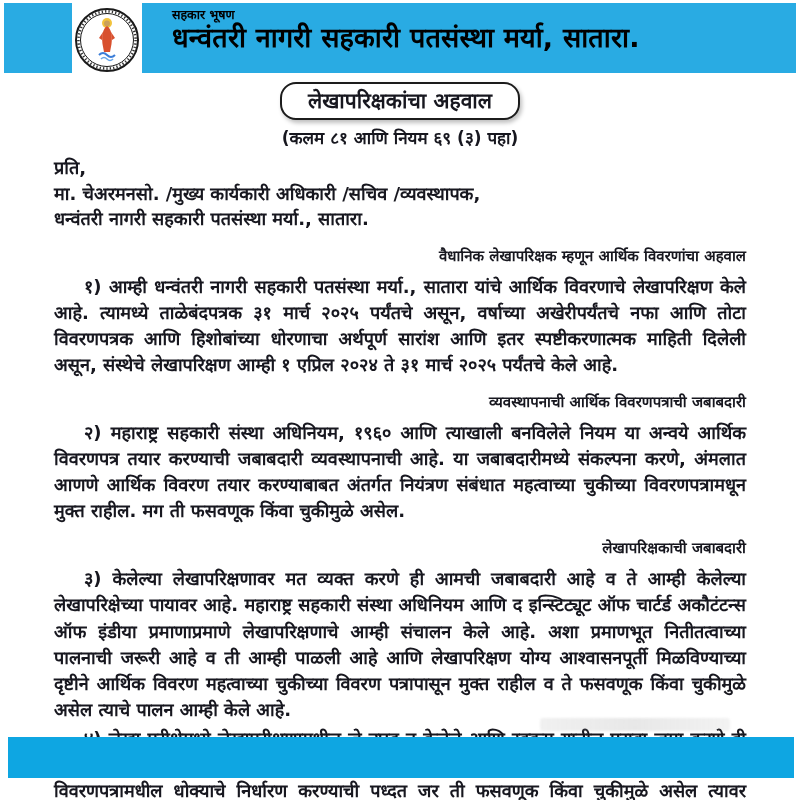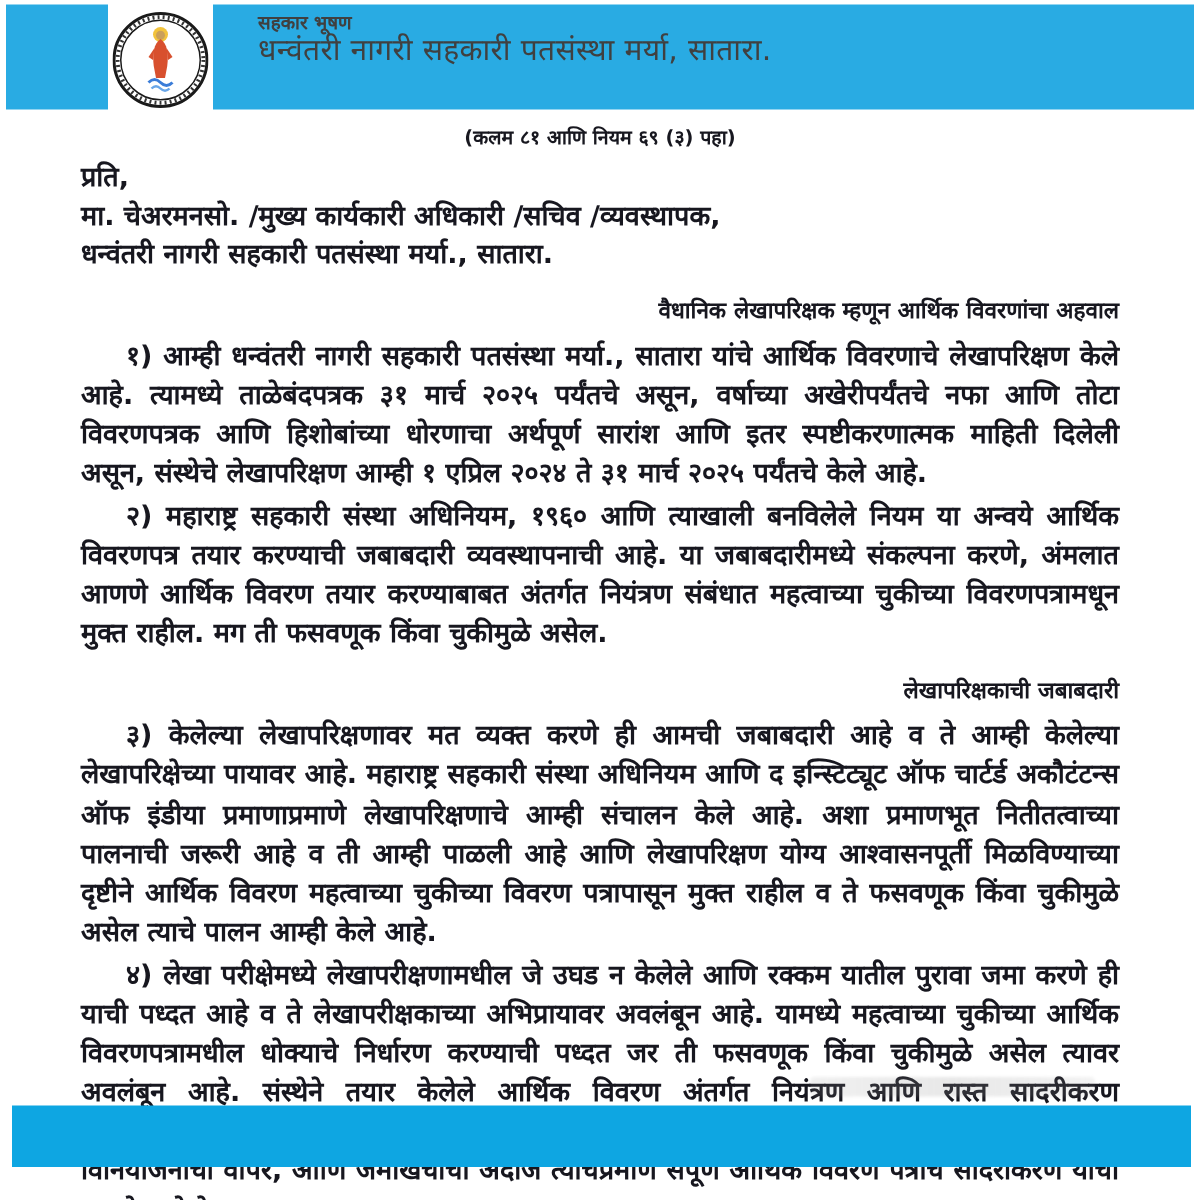--- a/index.html
+++ b/index.html
@@ -8,42 +8,42 @@
     font-family:"DejaVu Sans","Liberation Sans",sans-serif;
     color:#17171f;position:relative;overflow:hidden;
   }
   
   .header-band{
     position:absolute;top:3px;left:4px;right:4px;height:70px;
     display:flex;
   }
   .header-left-block{width:68px;height:70px;background:#29abe3;flex:none;}
   .header-logo-gap{width:70px;height:70px;background:#ffffff;flex:none;position:relative;}
-  .header-main{flex:1;background:#29abe3;color:#404040;padding:5px 10px 4px 30px;box-sizing:border-box;}
+  .header-main{flex:1;background:#29abe3;color:#000000;padding:5px 10px 4px 30px;box-sizing:border-box;}
   .logo{
     position:absolute;left:3px;top:5px;width:64px;height:64px;
   }
   .hdr-tagline{font-size:12.5px;font-weight:bold;line-height:1.1;}
-  .hdr-org{font-size:20px;font-weight:normal;line-height:1.15;letter-spacing:.2px;white-space:nowrap;}
+  .hdr-org{font-size:27px;font-weight:bold;line-height:1.15;letter-spacing:.2px;white-space:nowrap;}
   .hdr-annual{font-size:12.5px;font-weight:bold;text-align:center;margin-top:1px;}
   .hdr-annual .big-num{font-size:20px;font-weight:bold;vertical-align:-2px;margin-right:4px;}
   
   .doc{
     position:absolute;top:78px;left:54px;width:692px;
   }
   .title-badge-row{text-align:center;margin:4px 0 6px 0;}
   .title-badge{
     display:inline-block;border:2.5px solid #1c1c1c;border-radius:16px;
     padding:2px 26px 4px 26px;font-size:21px;font-weight:bold;
     box-shadow:2px 3px 4px rgba(0,0,0,.25);
     background:#fff;
   }
   .center-line{text-align:center;font-weight:bold;}
   .form-line{font-size:15px;margin-top:2px;}
-  .clause-line{font-size:13px;margin-top:4px;}
+  .clause-line{font-size:17px;margin-top:4px;}
   .desc-line{font-size:13.5px;margin-top:3px;}
   .addr{font-size:18px;font-weight:bold;line-height:1.42;margin-top:6px;}
   .sec-heading{
     text-align:right;font-size:15px;font-weight:bold;margin:13px 0 9px 0;
   }
   .para{
     font-size:18px;font-weight:600;line-height:1.45;text-align:justify;
     text-indent:30px;margin:0 0 3px 0;
   }
   
@@ -76,35 +76,39 @@
     </svg>
   </div>
   <div class="header-main">
     <div class="hdr-tagline">सहकार भूषण</div>
     <div class="hdr-org">धन्वंतरी नागरी सहकारी पतसंस्था मर्या, सातारा.</div>
   </div>
 </div>
 
 <div class="doc">
 
+  <div class="title-badge-row">
+    <span class="title-badge">लेखापरिक्षकांचा अहवाल</span>
+  </div>
 
   <div class="center-line clause-line">(कलम ८१ आणि नियम ६९ (३) पहा)</div>
 
   <div class="addr">
     <div>प्रति,</div>
     <div>मा. चेअरमनसो. /मुख्य कार्यकारी अधिकारी /सचिव /व्यवस्थापक,</div>
     <div>धन्वंतरी नागरी सहकारी पतसंस्था मर्या., सातारा.</div>
   </div>
 
   <div>
     <div class="sec-heading">वैधानिक लेखापरिक्षक म्हणून आर्थिक विवरणांचा अहवाल</div>
     <p class="para">१) आम्ही धन्वंतरी नागरी सहकारी पतसंस्था मर्या., सातारा यांचे आर्थिक विवरणाचे लेखापरिक्षण केले आहे. त्यामध्ये ताळेबंदपत्रक ३१ मार्च २०२५ पर्यंतचे असून, वर्षाच्या अखेरीपर्यंतचे नफा आणि तोटा विवरणपत्रक आणि हिशोबांच्या धोरणाचा अर्थपूर्ण सारांश आणि इतर स्पष्टीकरणात्मक माहिती दिलेली असून, संस्थेचे लेखापरिक्षण आम्ही १ एप्रिल २०२४ ते ३१ मार्च २०२५ पर्यंतचे केले आहे.</p>
   </div>
 
   <div>
+    <div class="sec-heading">व्यवस्थापनाची आर्थिक विवरणपत्राची जबाबदारी</div>
     <p class="para">२) महाराष्ट्र सहकारी संस्था अधिनियम, १९६० आणि त्याखाली बनविलेले नियम या अन्वये आर्थिक विवरणपत्र तयार करण्याची जबाबदारी व्यवस्थापनाची आहे. या जबाबदारीमध्ये संकल्पना करणे, अंमलात आणणे आर्थिक विवरण तयार करण्याबाबत अंतर्गत नियंत्रण संबंधात महत्वाच्या चुकीच्या विवरणपत्रामधून मुक्त राहील. मग ती फसवणूक किंवा चुकीमुळे असेल.</p>
   </div>
 
   <div>
     <div class="sec-heading">लेखापरिक्षकाची जबाबदारी</div>
     <p class="para">३) केलेल्या लेखापरिक्षणावर मत व्यक्त करणे ही आमची जबाबदारी आहे व ते आम्ही केलेल्या लेखापरिक्षेच्या पायावर आहे. महाराष्ट्र सहकारी संस्था अधिनियम आणि द इन्स्टिट्यूट ऑफ चार्टर्ड अकौटंटन्स ऑफ इंडीया प्रमाणाप्रमाणे लेखापरिक्षणाचे आम्ही संचालन केले आहे. अशा प्रमाणभूत नितीतत्वाच्या पालनाची जरूरी आहे व ती आम्ही पाळली आहे आणि लेखापरिक्षण योग्य आश्वासनपूर्ती मिळविण्याच्या दृष्टीने आर्थिक विवरण महत्वाच्या चुकीच्या विवरण पत्रापासून मुक्त राहील व ते फसवणूक किंवा चुकीमुळे असेल त्याचे पालन आम्ही केले आहे.</p>
     <p class="para">४) लेखा परीक्षेमध्ये लेखापरीक्षणामधील जे उघड न केलेले आणि रक्कम यातील पुरावा जमा करणे ही याची पध्दत आहे व ते लेखापरीक्षकाच्या अभिप्रायावर अवलंबून आहे. यामध्ये महत्वाच्या चुकीच्या आर्थिक विवरणपत्रामधील धोक्याचे निर्धारण करण्याची पध्दत जर ती फसवणूक किंवा चुकीमुळे असेल त्यावर अवलंबून आहे. संस्थेने तयार केलेले आर्थिक विवरण अंतर्गत नियंत्रण आणि रास्त सादरीकरण विनियोजनाच्या वापराची पध्दत उचित परिस्थितीत योग्य आहे. लेखापरिक्षेमध्ये जमा खर्चाच्या मुल्यांकनाच्या विनियोजनाचा वापर, आणि जमाखर्चाचा अंदाज त्याचप्रमाणे संपूर्ण आर्थिक विवरण पत्राचे सादरीकरण यांचा समावेश होतो.</p>
   </div>
 
 </div>

